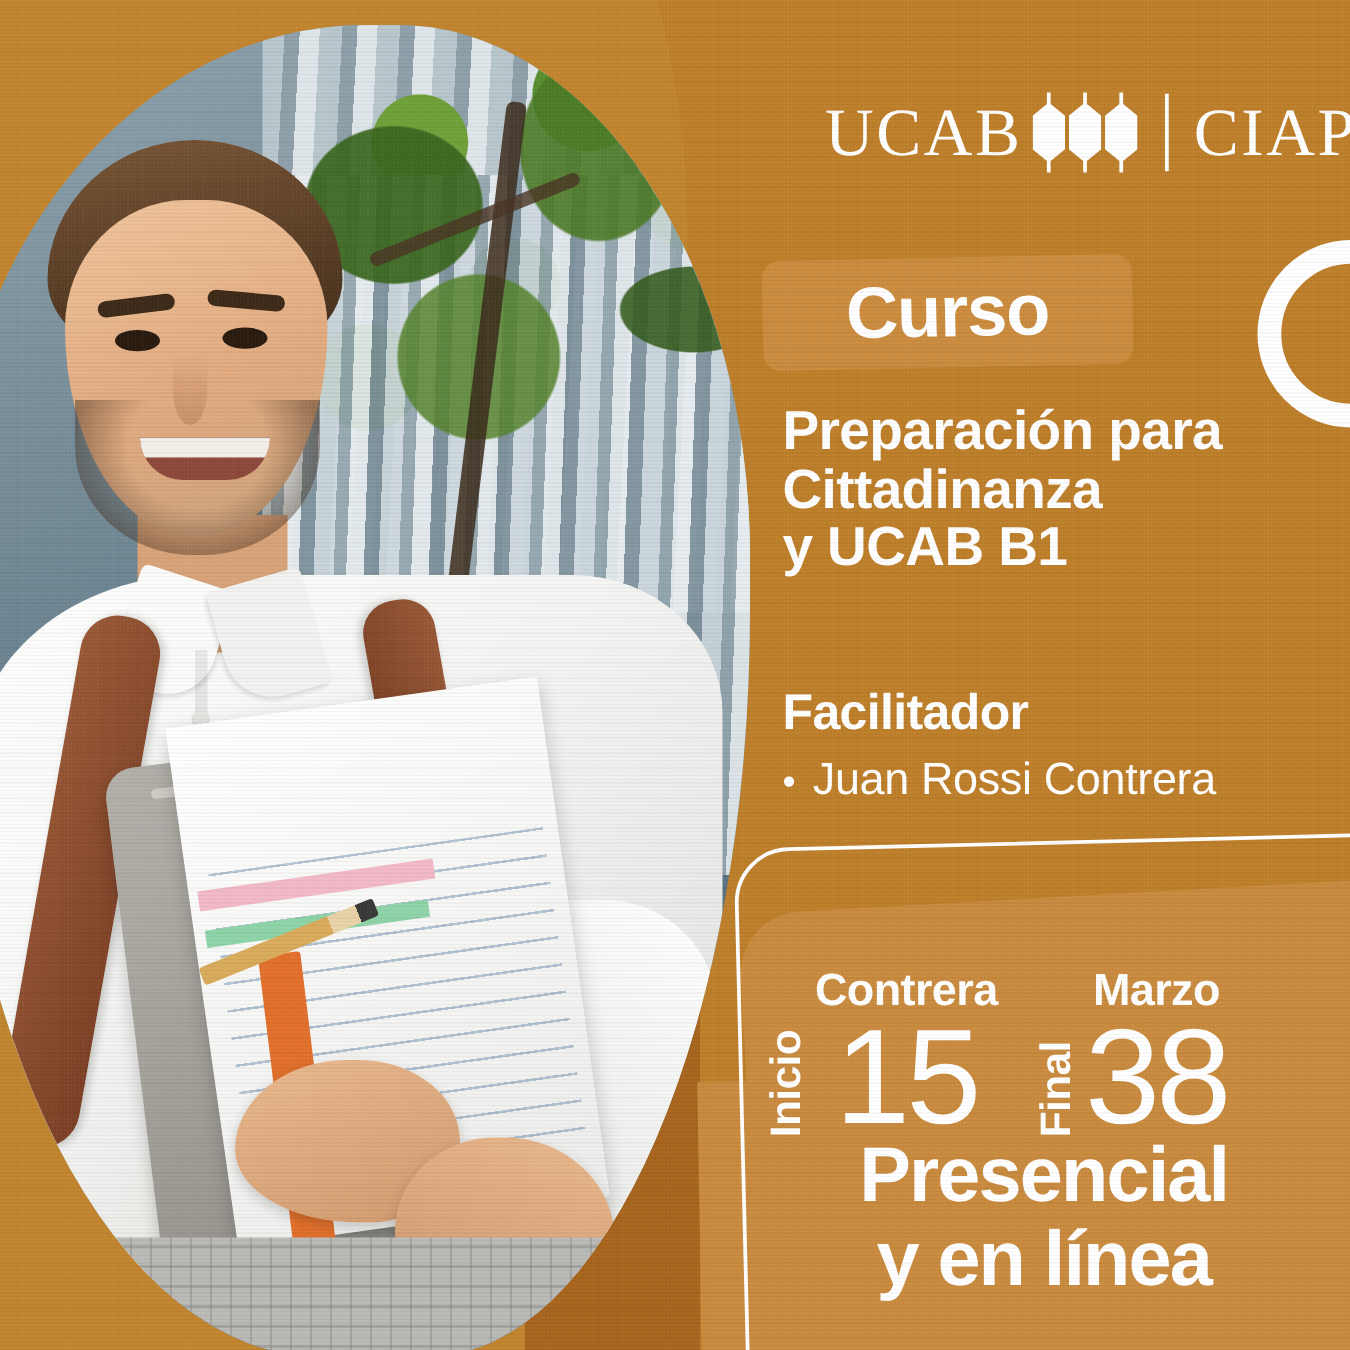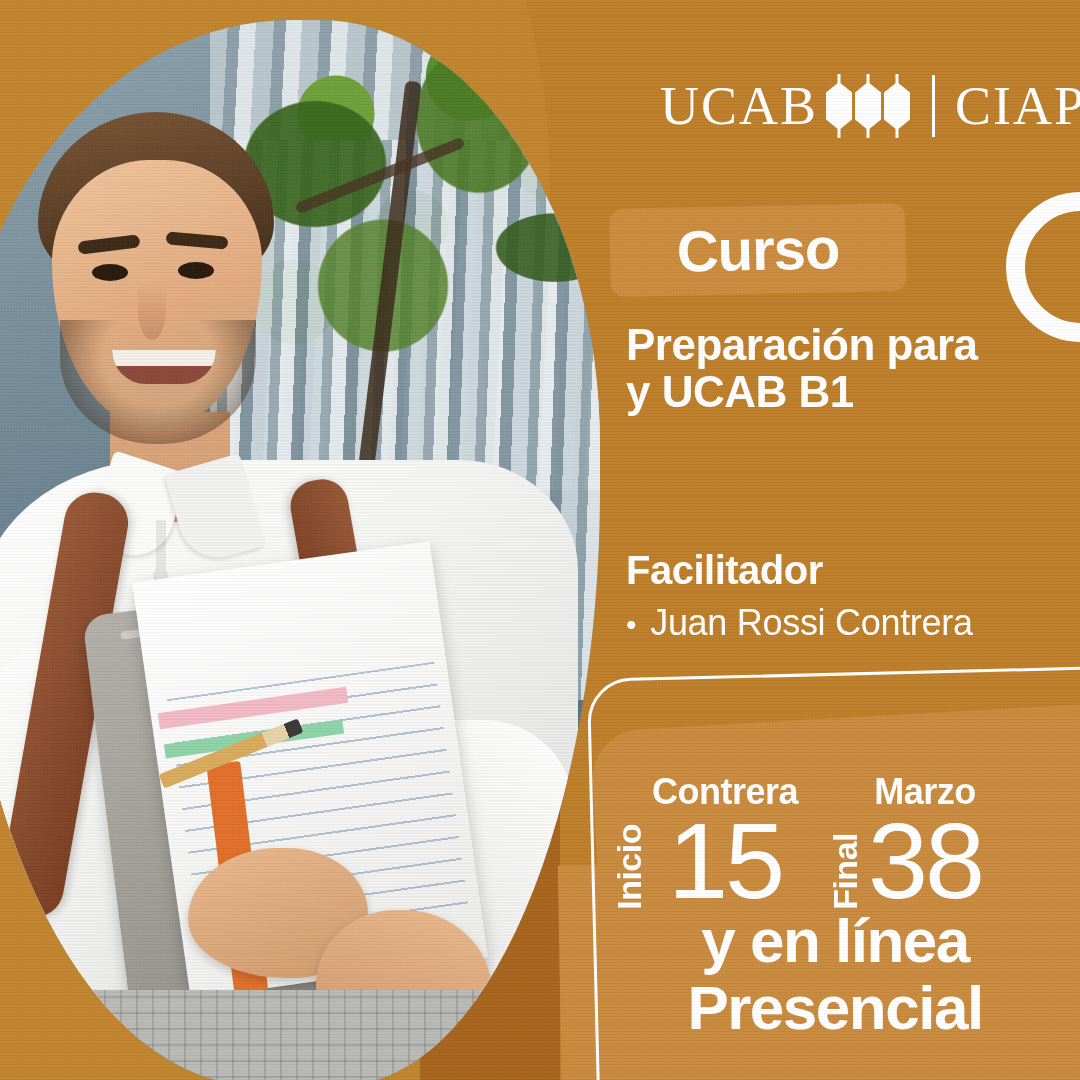--- a/index.html
+++ b/index.html
@@ -469,20 +469,21 @@
     <span class="logo-div"></span>
     <span class="logo-ciap">CIAP</span>
   </div>
 
   <div class="badge">
     <span class="badge-text">Curso</span>
   </div>
 
   <div class="title">
     <div>Preparación para</div>
+    <div>Cittadinanza</div>
     <div>y UCAB B1</div>
   </div>
 
   <div class="fac-head">Facilitador</div>
   <div class="fac-list">
     <div class="fac-item">
       <span class="fac-bullet">•</span>
       <span>Juan Rossi Contrera</span>
     </div>
   </div>
@@ -502,18 +503,18 @@
     <div class="date-block">
       <div class="date-rot">Final</div>
       <div class="date-col">
         <div class="date-month">Marzo</div>
         <div class="date-day">38</div>
       </div>
     </div>
   </div>
 
   <div class="modality">
+    <div>Presencial</div>
     <div>y en línea</div>
-    <div>Presencial</div>
   </div>
 
   <div class="grain"></div>
 </div>
 
 </body></html>

